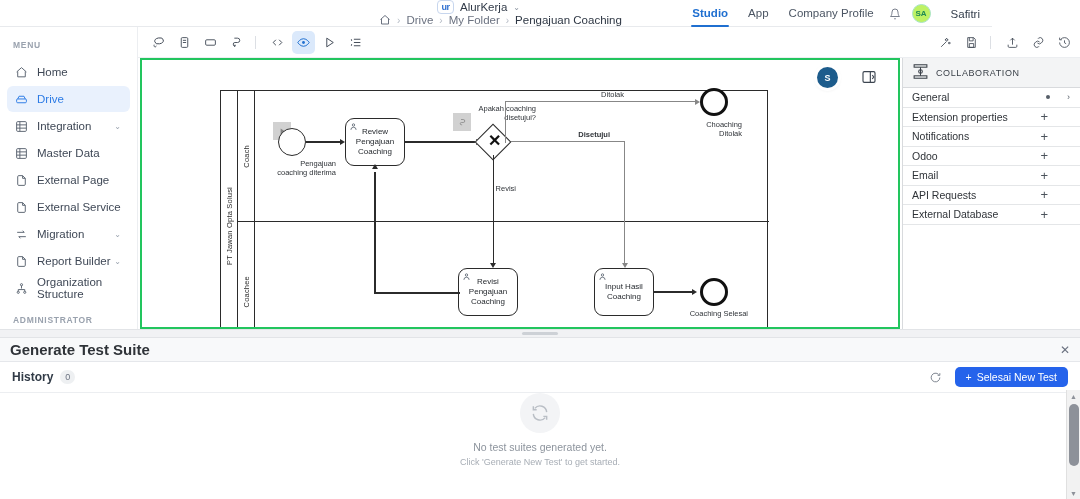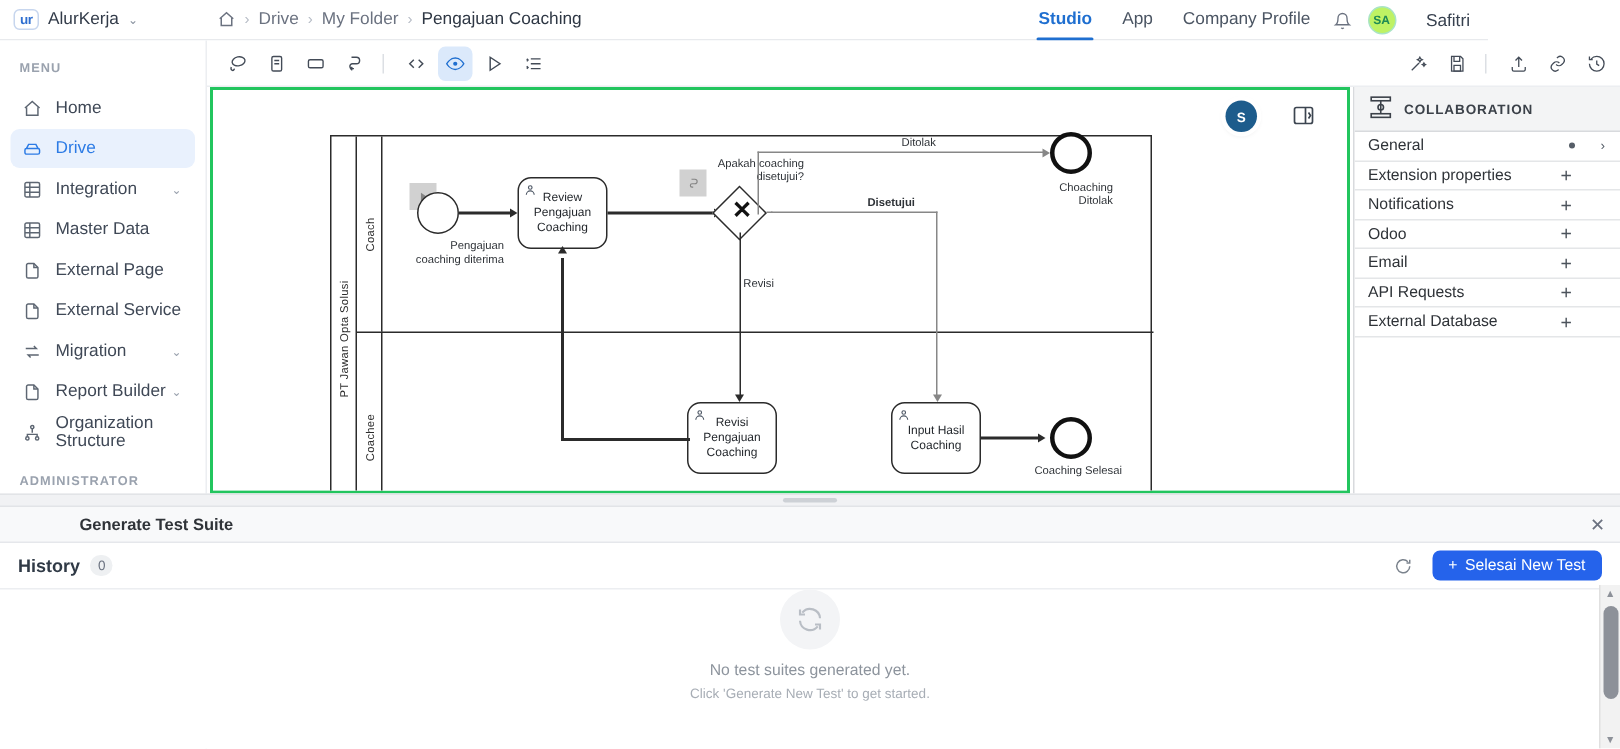--- a/index.html
+++ b/index.html
@@ -9,21 +9,21 @@
     font-size: 12px;
     color: #374151;
     background: #ffffff;
   }
   .app { position:relative; width:1080px; height:499px; }
 
   
   .topbar {
     position:absolute; top:0; left:0; width:992px; height:27px;
     background:#ffffff; border-bottom:1px solid #e8eaed;
-    display:flex; align-items:center;
+    display:flex; align-items:center;flex-direction:column;
   }
   .brand { display:flex; align-items:center; gap:6px; padding-left:9px; width:136px; }
   .logo-box {
     width:17px; height:14px; border:1.2px solid #c7d6ee; border-radius:4px;
     background:#fff; display:flex; align-items:center; justify-content:center;
     font-size:9px; font-weight:bold; color:#2f6fd0; letter-spacing:-0.4px;
   }
   .brand-name { font-size:11.5px; color:#323b49; font-weight:500; }
   .caret { font-size:8px; color:#8a93a0; }
 
@@ -142,21 +142,21 @@
 
   
   .props {
     position:absolute; top:58px; left:902px; width:178px; height:271px;
     background:#fff; border-left:1px solid #d8dadd; overflow:hidden;
   }
   .props-head {
     height:30px; background:#f3f4f5; border-bottom:1px solid #d8dadd;
     display:flex; align-items:center; gap:7px; padding-left:9px;
   }
-  .props-head-title { font-size:9px; letter-spacing:0.6px; color:#3b4149; font-weight:700; }
+  .props-head-title { font-size:9px; letter-spacing:0.6px; color:#3b4149; font-weight:400; }
   .prop-row {
     height:19.5px; border-bottom:1px solid #e4e6e8; display:flex; align-items:center;
     padding:0 10px 0 9px; font-size:10.5px; color:#2f3338;
   }
   .prop-row .spacer { flex:1; }
   .prop-plus { color:#4c535c; font-size:13px; line-height:1; margin-right:22px; }
   .prop-dot { width:4px; height:4px; border-radius:50%; background:#565e68; margin-right:17px; }
   .prop-chev { font-size:9px; color:#565e68; }
 
   
@@ -166,21 +166,21 @@
     display:flex; align-items:center; justify-content:center;
   }
   .grip { width:36px; height:3px; background:#cdd1d6; border-radius:2px; }
 
   
   .bottom { position:absolute; top:338px; left:0; width:1080px; height:161px; background:#fff; }
   .bottom-head {
     height:24px; background:#f8f9fa; border-bottom:1px solid #e5e7eb;
     display:flex; align-items:center; padding:0 10px;
   }
-  .bottom-title { font-size:11px; color:#2f3338; font-weight:600;margin-left:43px; }
+  .bottom-title { font-size:15px; color:#2f3338; font-weight:600; }
   .close-x { margin-left:auto; font-size:12px; color:#6b7280; line-height:1; }
   .history-bar {
     height:31px; border-bottom:1px solid #eceef1; display:flex; align-items:center; padding:0 12px;
   }
   .history-title { font-size:12px; font-weight:600; color:#303a46; }
   .count-pill {
     margin-left:7px; min-width:15px; height:14px; border-radius:7px; background:#eef0f2;
     color:#6b7280; font-size:9px; display:inline-flex; align-items:center; justify-content:center; padding:0 5px;
   }
   .hb-spacer { flex:1; }

